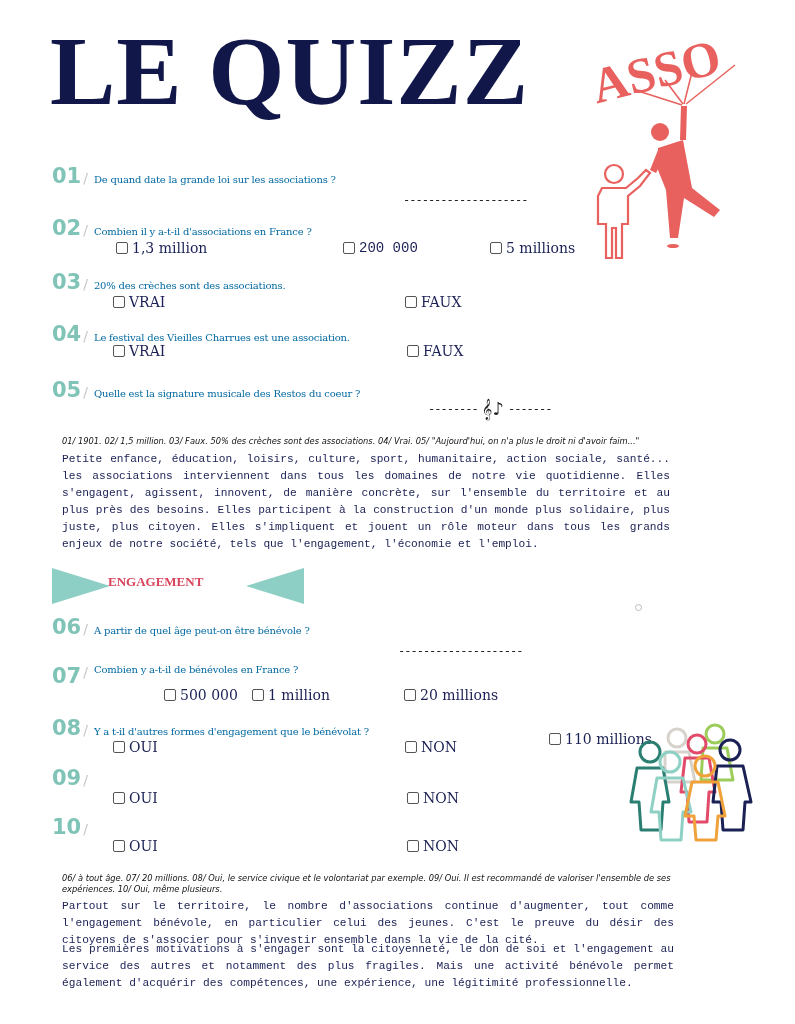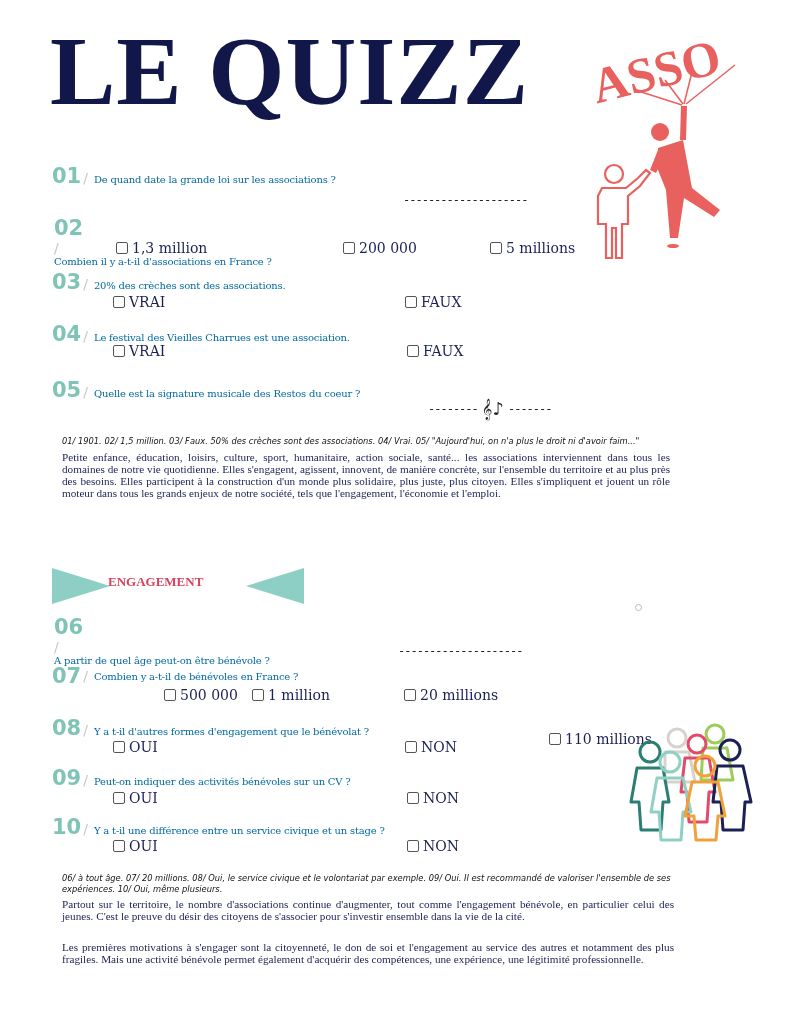--- a/index.html
+++ b/index.html
@@ -7,21 +7,21 @@
   .abs { position:absolute; }
   .title { left:50px; top:22px; font-family:"Liberation Serif", serif; font-weight:bold; font-size:98px; letter-spacing:1px; color:#12174a; line-height:1; white-space:nowrap; }
   .asso-art { left:580px; top:10px; width:215px; height:250px; }
   .q-num { font-family:"DejaVu Sans", sans-serif; font-weight:bold; font-size:21px; color:#80c4b8; white-space:nowrap; }
   .q-slash { font-family:"DejaVu Sans", sans-serif; font-weight:normal; font-size:14px; color:#c8c8c8; margin-left:2px; margin-right:6px; }
   .q-text { font-family:"DejaVu Serif", serif; font-size:10px; color:#0369a1; letter-spacing:-0.2px; }
   .opt { font-family:"DejaVu Serif", serif; font-size:14px; color:#1b2154; white-space:nowrap; display:flex; align-items:center; }
   .box { display:inline-block; width:10px; height:10px; border:1px solid #555; border-radius:2px; margin-right:4px; background:#fff; }
   .dash { font-family:"DejaVu Sans Mono", monospace; font-size:12px; color:#222; letter-spacing:-1px; white-space:nowrap; }
   .answers { font-family:"DejaVu Sans", sans-serif; font-style:italic; font-size:8.3px; color:#111; line-height:11px; }
-  .para { font-family:Liberation Serif, serif; font-size:11.2px; color:#1b2154; line-height:12px; text-align:justify; }
+  .para { font-family:Liberation Mono, monospace; font-size:11.2px; color:#1b2154; line-height:17px; text-align:justify; }
   .banner { left:52px; top:568px; width:252px; height:36px; }
   .banner-text { left:108px; top:574px; font-family:"Liberation Serif", serif; font-weight:bold; font-size:13px; color:#d9435c; }
 </style>
 </head>
 <body>
 
 <div class="abs title">LE QUIZZ</div>
 
 <svg class="abs asso-art" viewBox="0 0 215 250">
   <g>
@@ -48,30 +48,30 @@
   </g>
 </svg>
 
 <div class="abs" style="left:52px; top:164px; display:flex; align-items:baseline;">
   <span class="q-num">01</span>
   <span class="q-slash">/</span>
   <span class="q-text">De quand date la grande loi sur les associations ?</span>
 </div>
 <div class="abs dash" style="left:403px; top:193px;">--------------------</div>
 
-<div class="abs" style="left:52px; top:216px; display:flex; align-items:baseline;flex-direction:column;">
+<div class="abs" style="left:52px; top:216px; display:flex; align-items:baseline;">
   <span class="q-num">02</span>
   <span class="q-slash">/</span>
   <span class="q-text">Combien il y a-t-il d'associations en France ?</span>
 </div>
 <div class="abs opt" style="left:116px; top:240px;">
     <span class="box"></span>
     <span>1,3 million</span>
   </div>
-<div class="abs opt" style="left:343px; top:240px;">
+<div class="abs opt" style="left:343px; top:240px;font-family:Liberation Mono, monospace;">
     <span class="box"></span>
     <span>200 000</span>
   </div>
 <div class="abs opt" style="left:490px; top:240px;">
     <span class="box"></span>
     <span>5 millions</span>
   </div>
 
 <div class="abs" style="left:52px; top:270px; display:flex; align-items:baseline;">
   <span class="q-num">03</span>
@@ -116,28 +116,28 @@
 <div class="abs para" style="left:62px; top:451px; width:608px;">Petite enfance, éducation, loisirs, culture, sport, humanitaire, action sociale, santé... les associations interviennent dans tous les domaines de notre vie quotidienne. Elles s'engagent, agissent, innovent, de manière concrète, sur l'ensemble du territoire et au plus près des besoins. Elles participent à la construction d'un monde plus solidaire, plus juste, plus citoyen. Elles s'impliquent et jouent un rôle moteur dans tous les grands enjeux de notre société, tels que l'engagement, l'économie et l'emploi.</div>
 
 <svg class="abs banner" viewBox="0 0 252 36">
   <polygon points="0,0 58,18 0,36" fill="#8dcfc4"></polygon>
   <polygon points="252,0 194,18 252,36" fill="#8dcfc4"></polygon>
 </svg>
 <div class="abs banner-text">ENGAGEMENT</div>
 
 <div class="abs" style="left:635px; top:604px; width:5px; height:5px; border:1px solid #bbb; border-radius:50%;"></div>
 
-<div class="abs" style="left:52px; top:615px; display:flex; align-items:baseline;flex-direction:column;">
+<div class="abs" style="left:52px; top:615px; display:flex; align-items:baseline;">
   <span class="q-num">06</span>
   <span class="q-slash">/</span>
   <span class="q-text">A partir de quel âge peut-on être bénévole ?</span>
 </div>
 <div class="abs dash" style="left:398px; top:644px;">--------------------</div>
 
-<div class="abs" style="left:52px; top:664px; display:flex; align-items:center;">
+<div class="abs" style="left:52px; top:664px; display:flex; align-items:flex-start;">
   <span class="q-num">07</span>
   <span class="q-slash">/</span>
   <span class="q-text">Combien y a-t-il de bénévoles en France ?</span>
 </div>
 <div class="abs opt" style="left:116px; top:687px;margin-left:48px;">
     <span class="box"></span>
     <span>500 000</span>
   </div>
 <div class="abs opt" style="left:252px; top:687px;">
     <span class="box"></span>
@@ -162,35 +162,33 @@
     <span>OUI</span>
   </div>
 <div class="abs opt" style="left:405px; top:739px;">
     <span class="box"></span>
     <span>NON</span>
   </div>
 
 <div class="abs" style="left:52px; top:766px; display:flex; align-items:baseline;">
   <span class="q-num">09</span>
   <span class="q-slash">/</span>
-  <span class="q-text">Peut-on indiquer des activités bénévoles sur un CV ?</span>
 </div>
 <div class="abs opt" style="left:113px; top:790px;">
     <span class="box"></span>
     <span>OUI</span>
   </div>
 <div class="abs opt" style="left:407px; top:790px;">
     <span class="box"></span>
     <span>NON</span>
   </div>
 
 <div class="abs" style="left:52px; top:815px; display:flex; align-items:baseline;">
   <span class="q-num">10</span>
   <span class="q-slash">/</span>
-  <span class="q-text">Y a t-il une différence entre un service civique et un stage ?</span>
 </div>
 <div class="abs opt" style="left:113px; top:838px;">
     <span class="box"></span>
     <span>OUI</span>
   </div>
 <div class="abs opt" style="left:407px; top:838px;">
     <span class="box"></span>
     <span>NON</span>
   </div>
 

